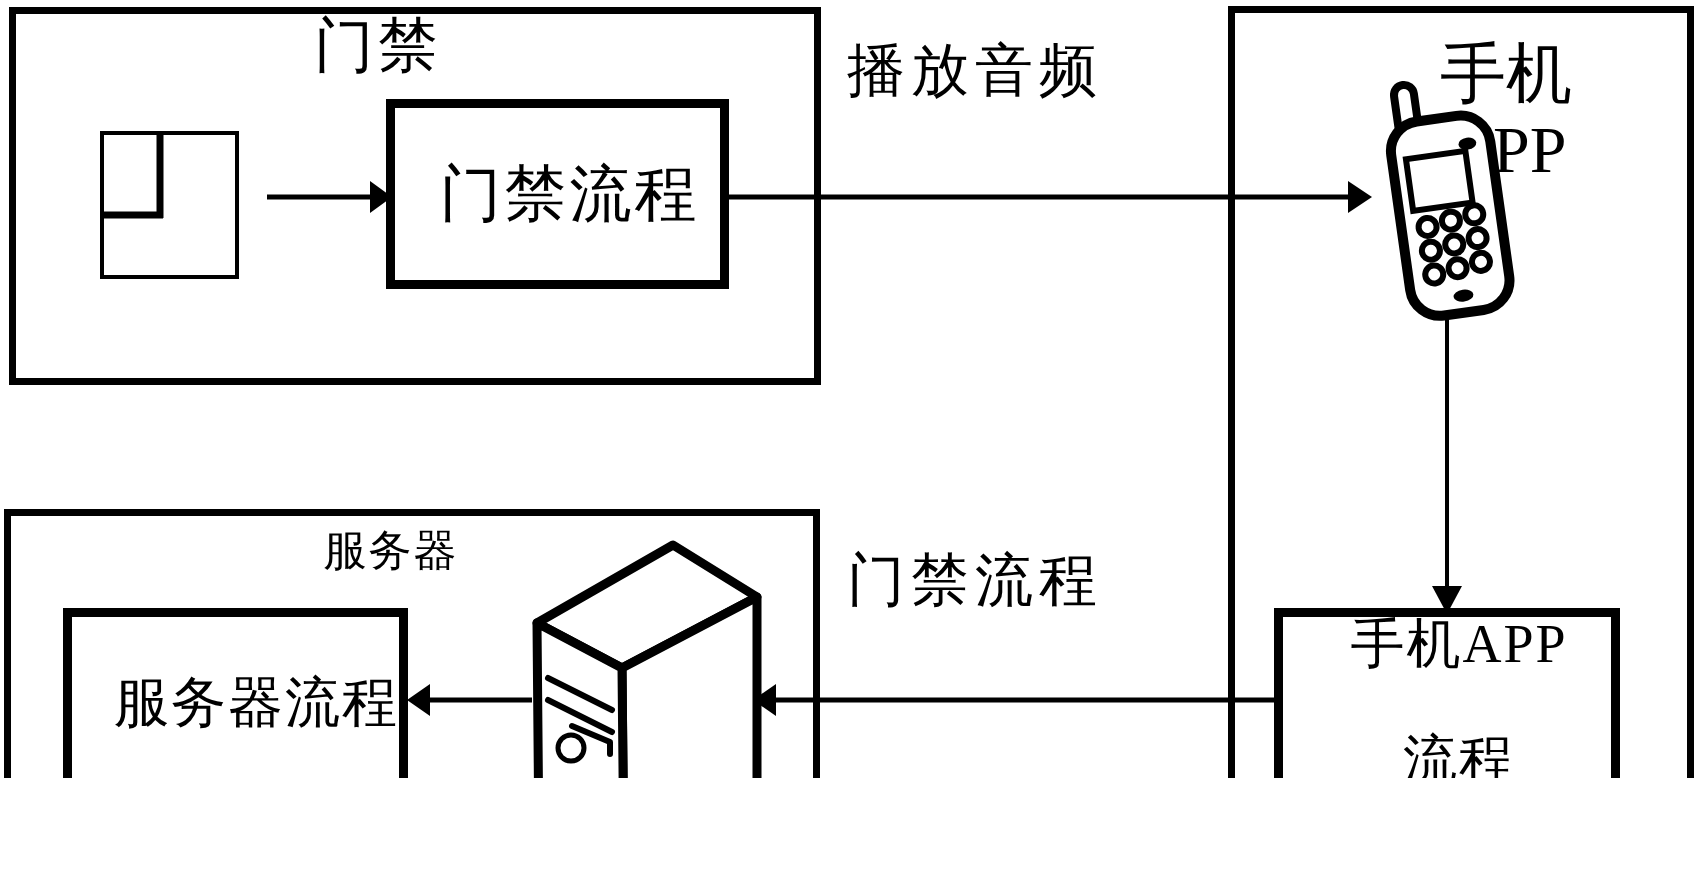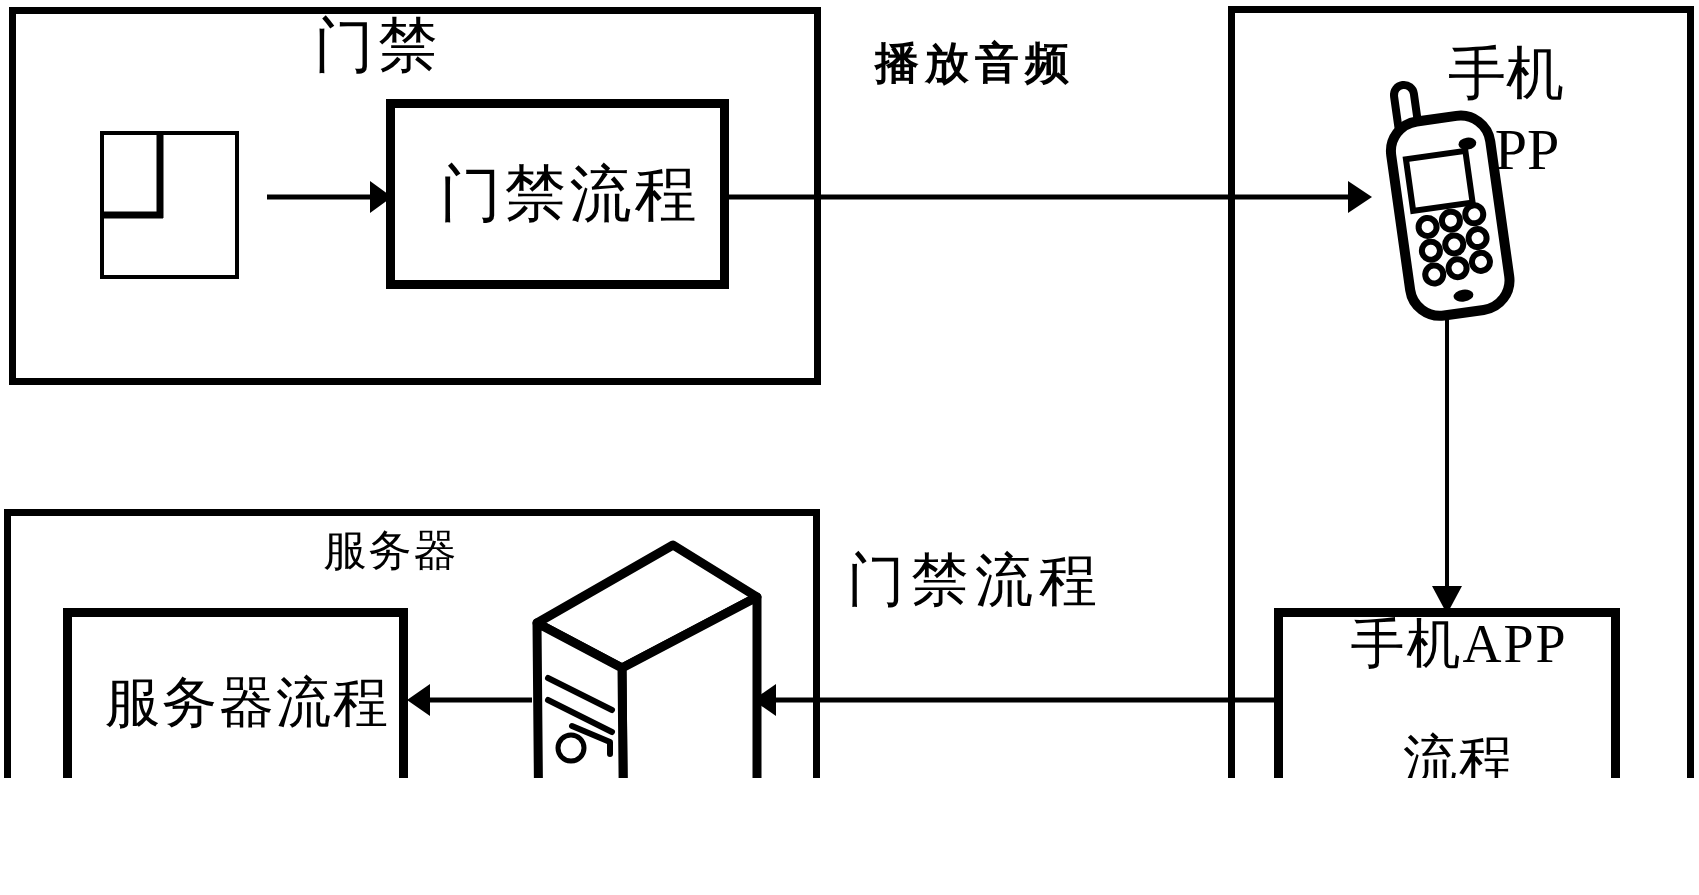--- a/index.html
+++ b/index.html
@@ -31,25 +31,25 @@
   }
   .diagram-text{
     position:absolute;
     color:#000;
     white-space:nowrap;
     text-align:center;
     line-height:1.08;
   }
   .t-access-title   {left:308px; top:14px;  width:140px; font-size:60px; letter-spacing:4px;}
   .t-server-title   {left:296px; top:528px; width:190px; font-size:43px; letter-spacing:2px;}
-  .t-phone-title    {left:1426px;top:36px;  width:160px; font-size:58px; line-height:76px;}
-  .t-audio-label    {left:842px; top:40px;  width:266px; font-size:44px; letter-spacing:6px;font-weight:bold;}
+  .t-phone-title    {left:1426px;top:36px;  width:160px; font-size:66px; line-height:76px;}
+  .t-audio-label    {left:842px; top:40px;  width:266px; font-size:58px; letter-spacing:6px;}
   .t-network-label  {left:842px; top:550px; width:266px; font-size:58px; letter-spacing:6px;}
   .proc-access      {left:386px; top:99px;  width:343px; height:190px; font-size:62px; letter-spacing:3px;}
-  .proc-server      {left:63px;  top:608px; width:345px; height:189px; font-size:55px; letter-spacing:2px;}
+  .proc-server      {left:63px;  top:608px; width:345px; height:189px; font-size:55px; letter-spacing:2px;align-items:flex-end;}
   .proc-phone       {left:1274px;top:608px; width:346px; height:187px; font-size:54px; letter-spacing:2px; line-height:72px;gap:44px;}
   #overlay{
     position:absolute;left:0;top:0;width:1699px;height:895px;
     pointer-events:none;
   }
 </style>
 </head>
 <body>
 
 <div id="stage">

